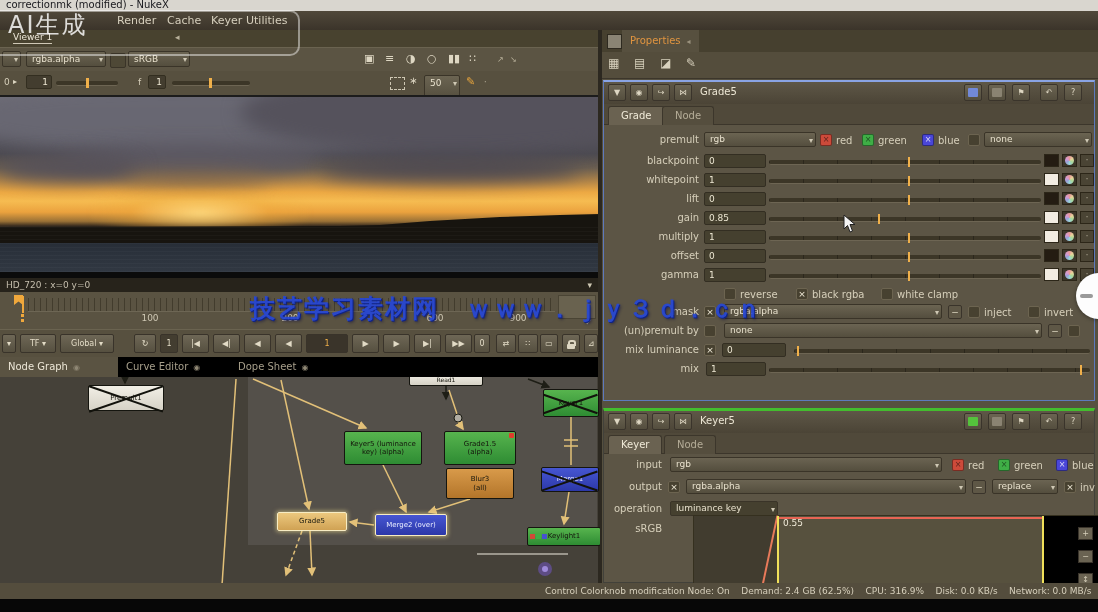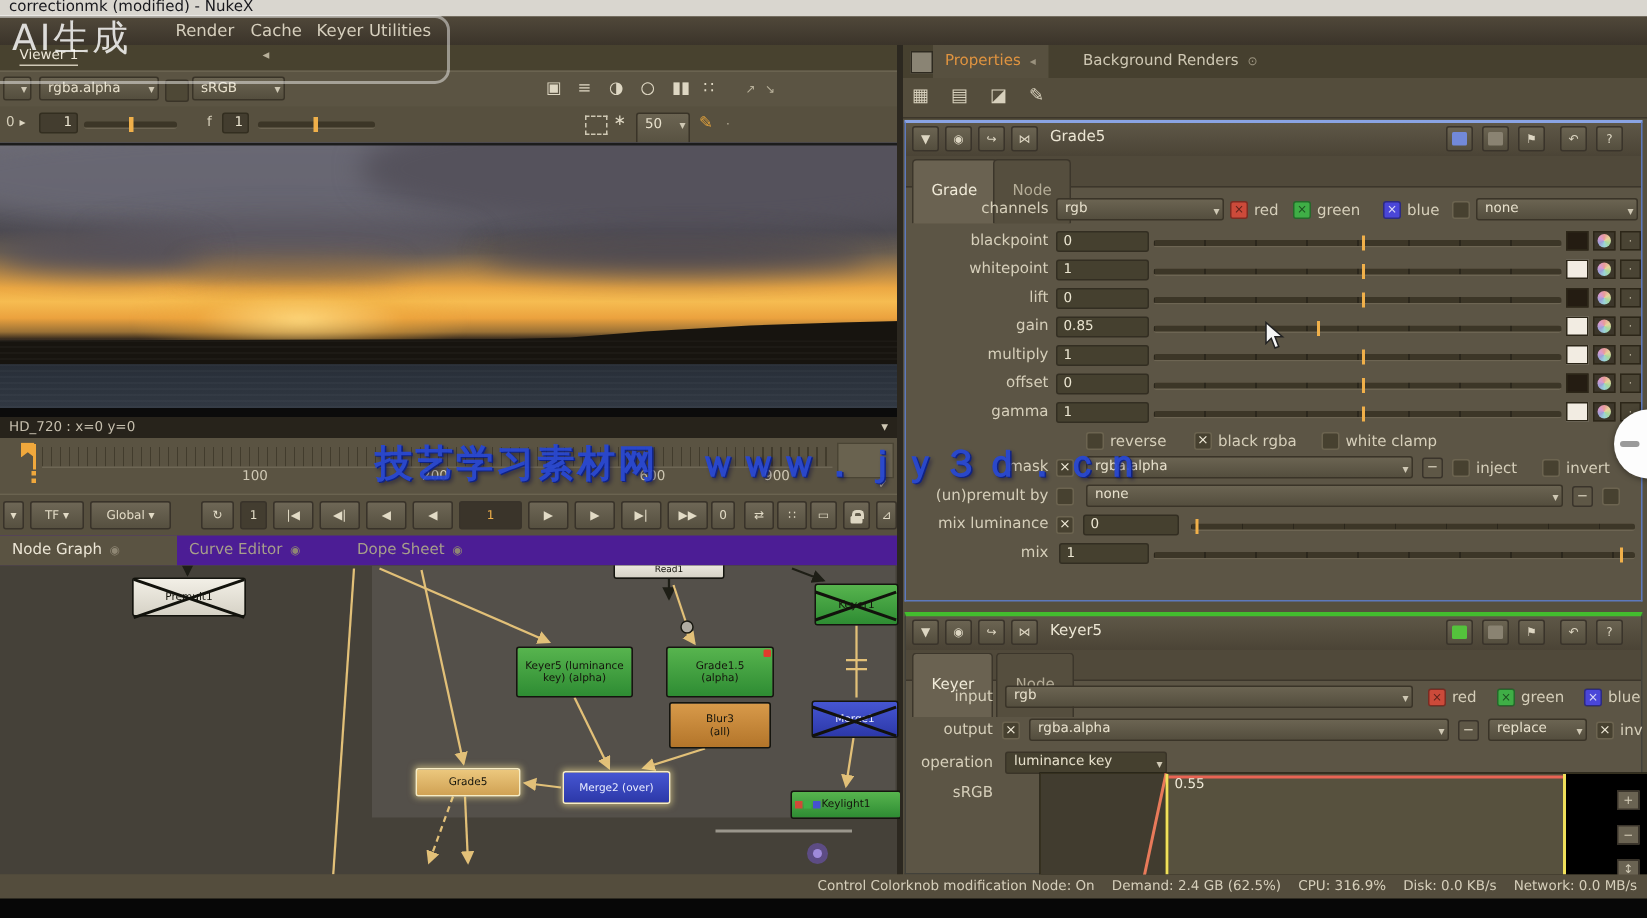--- a/index.html
+++ b/index.html
@@ -61,21 +61,21 @@
 #transport{position:absolute;left:0;top:329px;width:600px;height:28px;background:#57503f;
  border-top:1px solid #6a6350;border-bottom:1px solid #332d22}
 .tbtn{position:absolute;top:4px;height:19px;background:linear-gradient(#6e6756,#565040);border:1px solid #39332a;
  border-radius:2px;color:#e2dbc6;font-size:8px;text-align:center;line-height:17px;box-sizing:border-box;white-space:nowrap;overflow:hidden}
 .framefield{background:#3a342a;color:#f0b04a}
 .fieldlike{background:#433d30}
 .lock{position:absolute;left:50%;top:9px;width:8px;height:5px;margin-left:-4px;background:#ddd6c2;border-radius:1px}
 .shackle{position:absolute;left:1px;top:-4px;width:4px;height:4px;border:2px solid #ddd6c2;border-bottom:none;
  border-radius:3px 3px 0 0}
 
-#ng-tabs{position:absolute;left:0;top:357px;width:600px;height:20px;background:#4c1d95}
+#ng-tabs{position:absolute;left:0;top:357px;width:600px;height:20px;background:#000000}
 .ngtab{position:absolute;top:0;height:20px;font-size:10px;line-height:20px;color:#a79f8b;box-sizing:border-box;padding-left:8px}
 .ngtab.active{background:#5a5342;color:#ece6d6}
 .ngic{font-style:normal;font-size:8px;margin-left:5px;color:#8f8774}
 #nodegraph{position:absolute;left:0;top:377px;width:600px;height:206px;background:#454139;overflow:hidden}
 #backdrop{position:absolute;left:248px;top:0;width:349px;height:168px;background:#54504a}
 #wires{position:absolute;left:0;top:0;width:600px;height:206px}
 .node{position:absolute;border:1px solid #15150f;border-radius:2px;font-size:7px;line-height:1.2;color:#14140c;
  text-align:center;display:flex;flex-direction:column;justify-content:center;box-sizing:border-box;padding:1px;z-index:2}
 .c-white{background:linear-gradient(#f2efe6,#d6d2c6)}
 .c-green{background:linear-gradient(#57b44e,#2e8c33)}
@@ -108,21 +108,21 @@
 
 .panel{position:absolute;left:603px;width:492px;background:#5c5545;box-sizing:border-box;z-index:2}
 #grade-panel{top:80px;height:321px;border:1px solid #5d79bd;border-top:2px solid #8aa4e4}
 #keyer-panel{top:408px;height:175px;border:1px solid #42413a;border-top:3px solid #43bd2e}
 .phead{position:absolute;left:0;top:0;width:100%;height:22px;background:linear-gradient(#5e5747,#4b4436);border-bottom:1px solid #3c362b}
 .hbtn{position:absolute;top:2px;width:18px;height:17px;background:linear-gradient(#6b6452,#544e3e);border:1px solid #3a342b;
  border-radius:2px;font-size:8px;color:#ddd6c2;text-align:center;line-height:15px;box-sizing:border-box;font-style:normal}
 .hbtn .inner{position:absolute;left:3px;top:3px;right:3px;bottom:3px;border-radius:1px}
 .ptitle{position:absolute;left:96px;top:4px;font-size:10px;color:#ece6d4}
 .ptabs{position:absolute;left:0;top:22px;width:100%;height:20px;background:#50493a;border-bottom:1px solid #3c362b}
-.ptab{position:absolute;top:2px;height:18px;padding:12px 12px;font-size:10px;line-height:18px;color:#b5ad98;
+.ptab{position:absolute;top:2px;height:18px;padding:0 12px;font-size:10px;line-height:18px;color:#b5ad98;
  background:#554e3e;border:1px solid #3c362b;border-bottom:none;border-radius:3px 3px 0 0}
 .ptab.active{background:#6a6251;color:#f0ead8}
 .grow{position:absolute;left:0;width:100%;height:18px}
 .glabel{position:absolute;left:0;top:2px;width:95px;text-align:right;font-size:10px;color:#d6cfba;white-space:nowrap}
 .klabel{position:absolute;left:0;top:2px;width:58px;text-align:right;font-size:10px;color:#d6cfba}
 .gfield{position:absolute;left:100px;width:62px;height:14px;top:1px;background:#45402f;border:1px solid #332e22;
  border-radius:2px;font-size:9px;color:#ece6d2;padding:0 4px;line-height:13px;box-sizing:border-box}
 .grow .dd{top:0;height:15px;line-height:13px}
 .gslider{position:absolute;left:165px;width:272px;top:7px;height:4px;background:#3c3627;border-radius:2px;
  border-bottom:1px solid #6d6553;
@@ -239,21 +239,21 @@
 </div>
 
 <div id="timeline">
   <div id="ruler"></div>
   <div id="playhead-flag"></div>
   <div id="playhead-line"></div>
   <span class="phdot" style="top:22px"></span>
   <span class="phdot" style="top:27px"></span>
   <div id="tl-rightbox"></div>
   <i id="tl-check">✓</i>
-<span class="tlabel" style="left: 150px; margin-left: 20px;">100</span>
+<span class="tlabel" style="left: 150px;">100</span>
     <span class="tlabel" style="left: 290px;">200</span>
     <span class="tlabel" style="left: 435px;">600</span>
     <span class="tlabel" style="left: 518px;">900</span>
   </div>
 
 <div id="transport">
     <div class="tbtn" style="left: 2px; width: 14px;">▾</div>
     <div class="tbtn" style="left: 20px; width: 36px;">TF ▾</div>
     <div class="tbtn" style="left: 60px; width: 54px;">Global ▾</div>
     <div class="tbtn" style="left: 134px; width: 22px;">↻</div>
@@ -362,23 +362,20 @@
 <div id="statusbar">
   <span>Control Colorknob modification Node: On    Demand: 2.4 GB (62.5%)    CPU: 316.9%    Disk: 0.0 KB/s    Network: 0.0 MB/s</span>
 </div>
 <div id="blackstrip"></div>
 
 <div id="props-tabs">
   <span id="props-pane-icon"></span>
   <span class="ptab-top active" style="left:20px">
     <span>Properties</span><i class="ticon">◂</i>
   </span>
-  <span class="ptab-top" style="left:112px;color:#cfc8b4">
-    <span>Background Renders</span><i class="ticon">⊙</i>
-  </span>
 </div>
 <div id="props-toolbar">
     <i class="ptool" style="left: 6px;">▦</i>
     <i class="ptool" style="left: 32px;">▤</i>
     <i class="ptool" style="left: 58px;">◪</i>
     <i class="ptool" style="left: 84px;">✎</i>
   </div>
 
 <div id="grade-panel" class="panel">
   <div class="phead">
@@ -396,21 +393,21 @@
     <i class="hbtn" style="left:408px">⚑</i>
     <i class="hbtn" style="left:436px">↶</i>
     <i class="hbtn" style="left:460px">?</i>
   </div>
   <div class="ptabs">
     <span class="ptab active" style="left:4px">Grade</span>
     <span class="ptab" style="left:58px">Node</span>
   </div>
 
   <div class="grow" style="top:50px">
-    <span class="glabel">channels</span>
+    <span class="glabel">premult</span>
     <span class="dd" style="left:100px;width:112px"><b>rgb</b><i class="ddc">▾</i></span>
     <span class="chip red" style="left:216px">
         <i>×</i>
       </span>
     <span class="chiplabel" style="left:232px">red</span>
     <span class="chip green" style="left:258px">
         <i>×</i>
       </span>
     <span class="chiplabel" style="left:274px">green</span>
     <span class="chip blue" style="left:318px">

